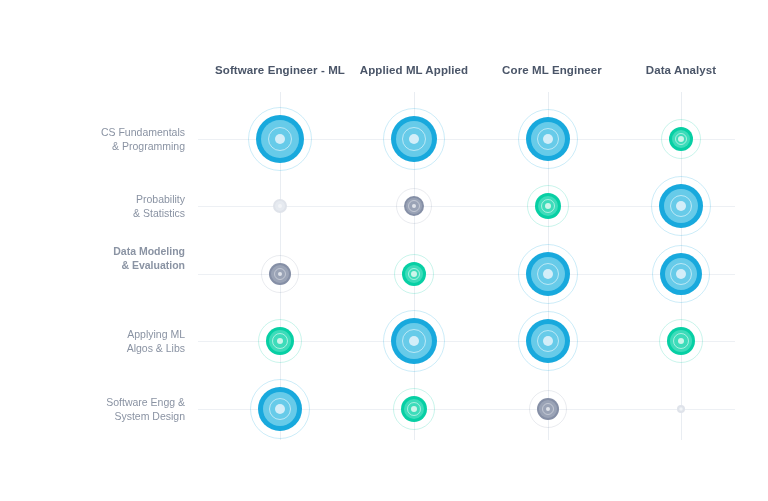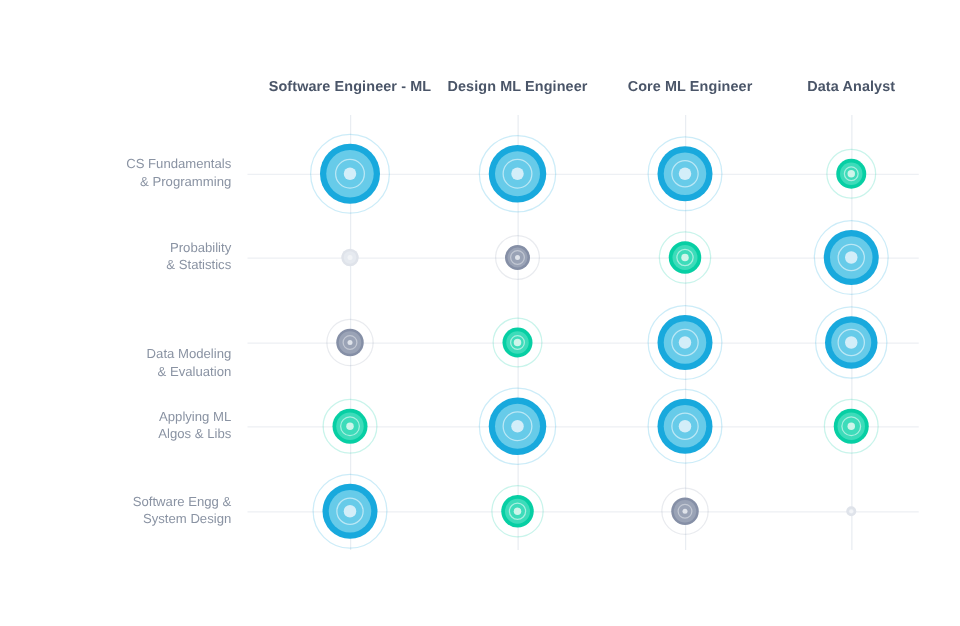--- a/index.html
+++ b/index.html
@@ -95,30 +95,30 @@
       <div class="vline" style="left: 508px; top: 92px; height: 348px;"></div>
       <div class="vline" style="left: 641px; top: 92px; height: 348px;"></div>
       <div class="hline" style="left: 158px; top: 139px; width: 537px;"></div>
       <div class="hline" style="left: 158px; top: 206px; width: 537px;"></div>
       <div class="hline" style="left: 158px; top: 274px; width: 537px;"></div>
       <div class="hline" style="left: 158px; top: 341px; width: 537px;"></div>
       <div class="hline" style="left: 158px; top: 409px; width: 537px;"></div>
     </div>
   <div id="headlayer">
       <div class="col-head" style="left: 240px; top: 64px;">Software Engineer  - ML</div>
-      <div class="col-head" style="left: 374px; top: 64px;">Design ML Engineer</div>
+      <div class="col-head" style="left: 374px; top: 64px;">Applied ML Applied</div>
       <div class="col-head" style="left: 512px; top: 64px;">Core ML Engineer</div>
       <div class="col-head" style="left: 641px; top: 64px; text-align: center;">Data Analyst</div>
     </div>
   <div id="rowlayer">
       <div class="row-label" style="top: 139px; left: 25px;">CS Fundamentals
 &amp; Programming</div>
       <div class="row-label" style="top: 206px; left: 25px;">Probability
 &amp; Statistics</div>
-      <div class="row-label" style="top: 291px; left: 25px;">Data Modeling
+      <div class="row-label" style="top: 258px; left: 25px; font-weight: bold;">Data Modeling
 &amp; Evaluation</div>
       <div class="row-label" style="top: 341px; left: 25px;">Applying ML
 Algos &amp; Libs</div>
       <div class="row-label" style="top: 409px; left: 25px;">Software Engg &amp;
 System Design</div>
     </div>
   <div id="bubblelayer">
       <div style="position: absolute; left: 0px; top: 0px;">
         <div class="halo" style="left: 240px; top: 139px; width: 62px; height: 62px; border: 1px solid rgba(24, 169, 221, 0.22);"></div>
         <div class="ring-main" style="left: 240px; top: 139px; width: 48px; height: 48px; background: rgb(24, 169, 221);"></div>

